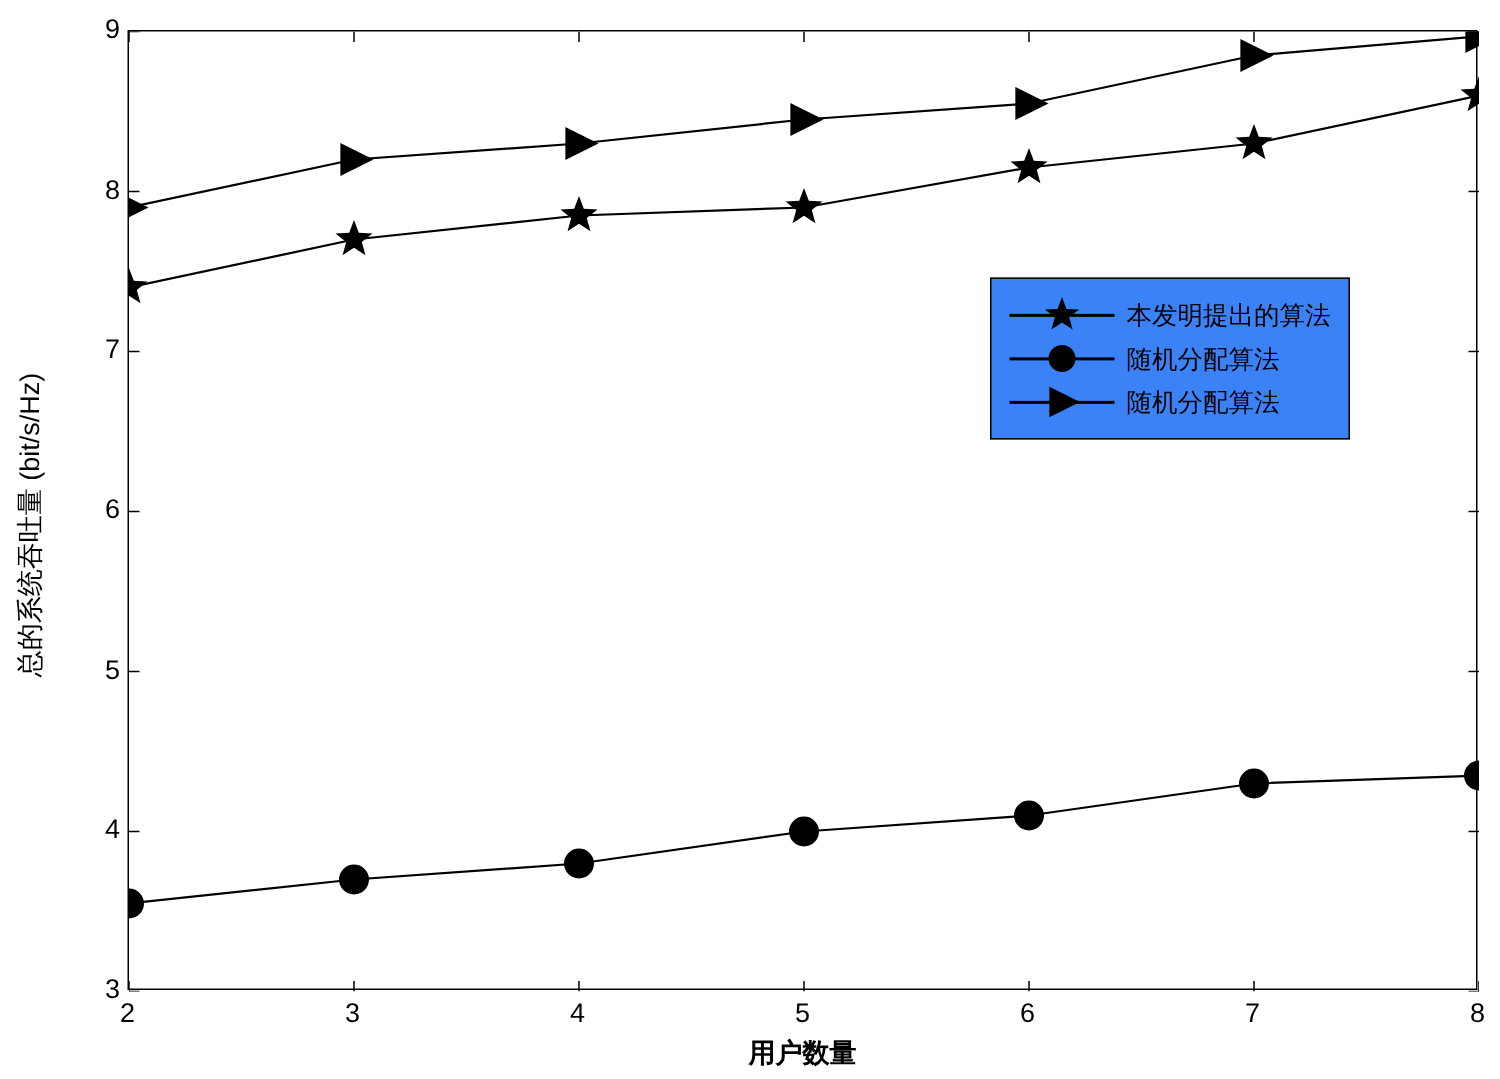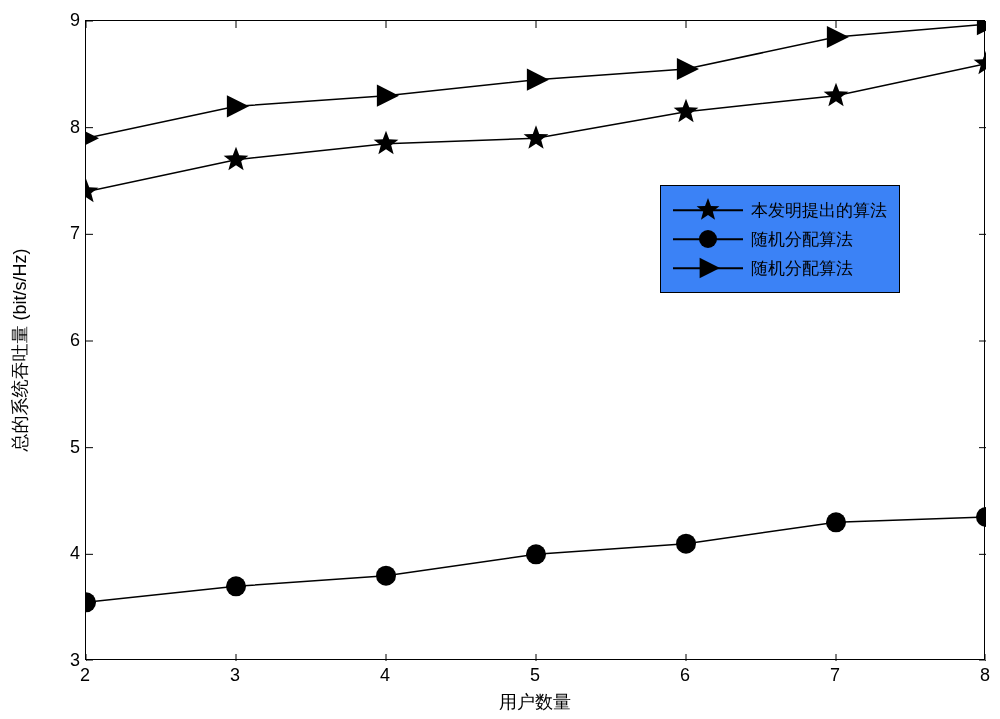--- a/index.html
+++ b/index.html
@@ -34,20 +34,21 @@
       transform: translateX(-50%) translateY(-50%) rotate(-90deg);
       font-size: 18px;
       white-space: nowrap;
     }
     .x-label {
       position: absolute;
       left: 535px;
       top: 690px;
       transform: translateX(-50%);
       font-size: 18px;
+      font-weight: bold;
     }
     .tick-y {
       position: absolute;
       left: 60px;
       font-size: 18px;
       transform: translateY(-50%);
       text-align: right;
       width: 20px;
     }
     .tick-x {

